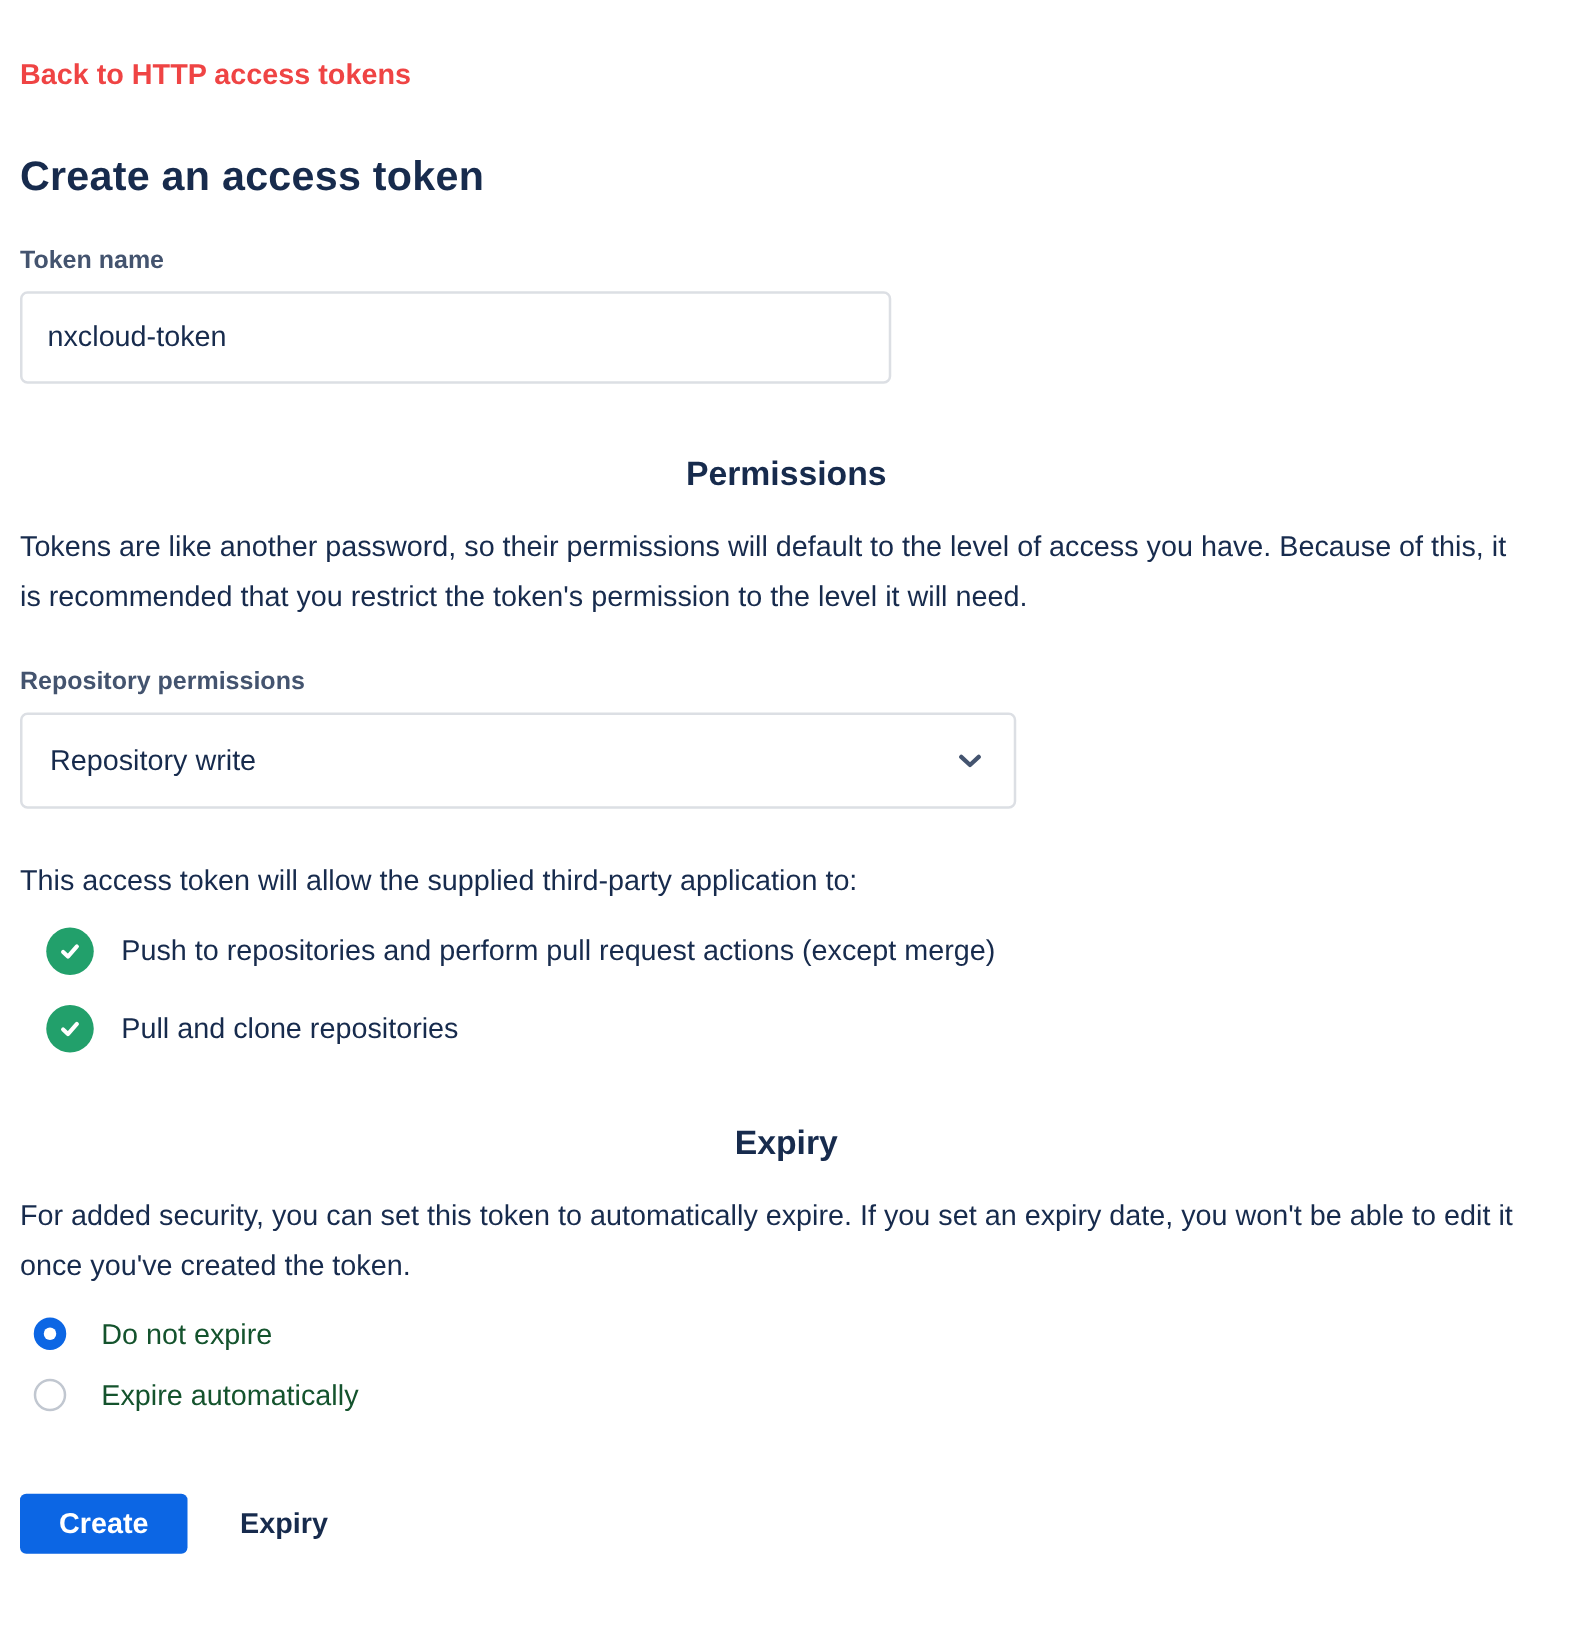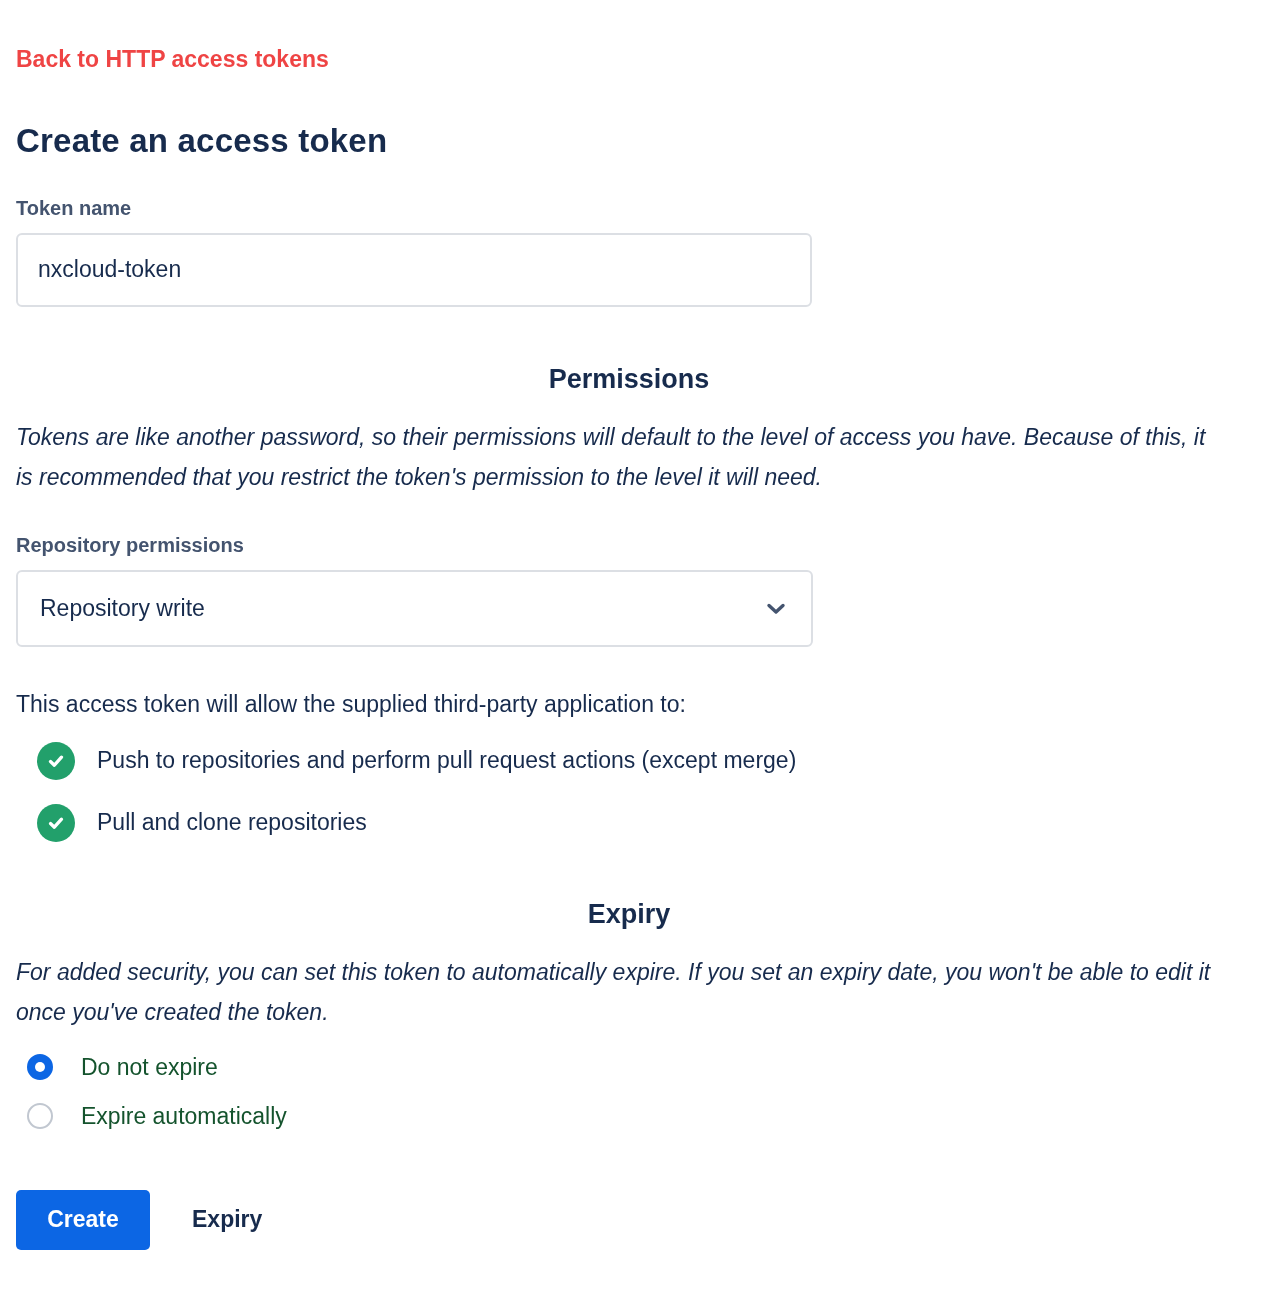--- a/index.html
+++ b/index.html
@@ -41,21 +41,21 @@
     display: block;
     margin-top: 37px;
     font-size: 20px;
     font-weight: 700;
     color: #44546F;
   }
 
   
   .text-input {
     margin-top: 13px;
-    width: 796px;
+    width: 697px;
     height: 74px;
     border: 2px solid #DCDFE4;
     border-radius: 6px;
     padding: 0 20px;
     font-family: "Liberation Sans", "DejaVu Sans", sans-serif;
     font-size: 23px;
     color: #172B4D;
     background: #ffffff;
     outline: none;
   }
@@ -68,21 +68,20 @@
     color: #172B4D;
     text-align: center;
   }
 
   .section-desc {
     margin-top: 22px;
     max-width: 1210px;
     font-size: 23px;
     line-height: 40px;
     color: #172B4D;
-    font-style: italic;
   }
 
   
   .select-box {
     margin-top: 13px;
     width: 797px;
     height: 77px;
     border: 2px solid #DCDFE4;
     border-radius: 6px;
     background: #ffffff;
@@ -172,21 +171,21 @@
     text-align: center;
   }
 
   
   .actions {
     margin-top: 60px;
     display: flex;
     align-items: center;
   }
   .btn-primary {
-    height: 60px;
+    height: 48px;
     min-width: 134px;
     padding: 0 30px;
     background: #0C66E4;
     color: #ffffff;
     border: none;
     border-radius: 5px;
     font-family: "Liberation Sans", "DejaVu Sans", sans-serif;
     font-size: 23px;
     font-weight: 600;
     cursor: pointer;

